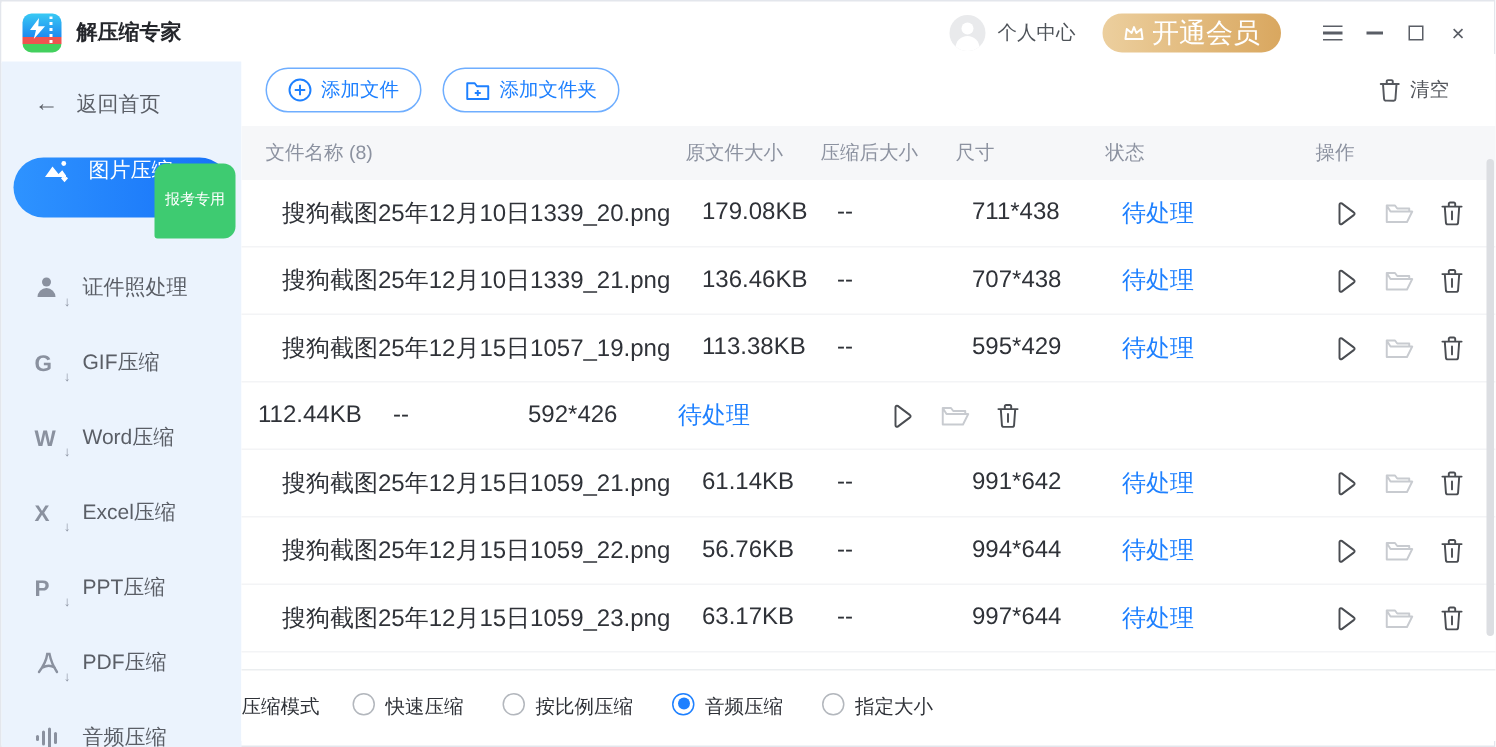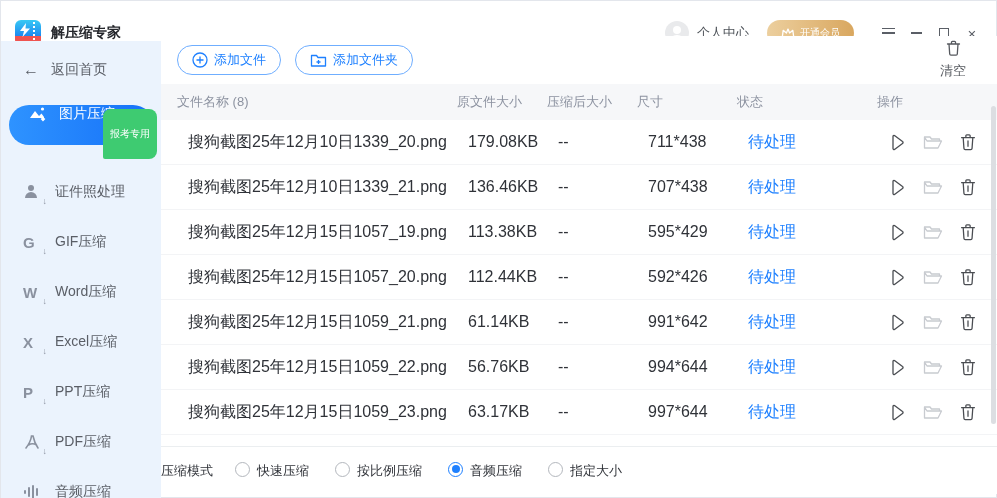--- a/index.html
+++ b/index.html
@@ -1,33 +1,33 @@
 <!DOCTYPE html>
 <html><head>
 <meta charset="utf-8">
 <style>
   * { margin:0; padding:0; box-sizing:border-box; }
   html,body { width:997px; height:498px; font-family:"Liberation Sans","DejaVu Sans",sans-serif; background:#fff; overflow:hidden; }
   .window { position:relative; width:997px; height:498px; background:#fff; border:1px solid #e3e6ec; }
 
   
-  .titlebar { position:absolute; top:12px; left:0; width:100%; height:40px; background:#fff; display:flex; align-items:center; }
+  .titlebar { position:absolute; top:1px; left:0; width:100%; height:40px; background:#fff; display:flex; align-items:center; }
   .logo { width:26px; height:26px; margin-left:14px; border-radius:6px; position:relative; overflow:hidden;
           background:linear-gradient(180deg,#38c9f4 0%,#1e8bf0 60%,#ef5350 60%,#ef5350 79%,#43d05e 79%); }
   .logo svg { position:absolute; left:2px; top:2px; }
   .logo .zip { position:absolute; right:6px; top:2px; width:2px; height:18px;
                background:repeating-linear-gradient(180deg,#fff 0 2px,transparent 2px 4px); }
   .app-title { margin-left:10px; font-size:14px; font-weight:bold; color:#24262b; }
   .titlebar-right { margin-left:auto; display:flex; align-items:center; height:100%; }
   .avatar { width:24px; height:24px; border-radius:50%; background:#e9eaec; position:relative; overflow:hidden; }
   .avatar .head { position:absolute; left:8px; top:5px; width:8px; height:8px; border-radius:50%; background:#fff; }
   .avatar .body { position:absolute; left:4px; top:14px; width:16px; height:10px; border-radius:8px 8px 0 0; background:#fff; }
   .user-center { margin:0 18px 0 8px; font-size:13px; color:#4e5359; cursor:pointer; }
   .vip-btn { height:26px; padding:0 14px; border-radius:13px; display:flex; align-items:center; gap:5px;
-             background:linear-gradient(90deg,#eccf9e,#d9a75f); color:#fff; font-size:10px; cursor:pointer; }
+             background:linear-gradient(90deg,#eccf9e,#d9a75f); color:#fff; font-size:18px; cursor:pointer; }
   .win-controls { display:flex; align-items:center; margin:0 10px 0 20px; }
   .win-btn { width:28px; height:28px; display:flex; align-items:center; justify-content:center; color:#5a5e66; cursor:pointer; font-size:15px; }
   .hamburger { display:flex; flex-direction:column; gap:3px; }
   .hamburger i { display:block; width:13px; height:1.6px; background:#5a5e66; }
   .min-line { width:11px; height:1.6px; background:#5a5e66; }
   .max-box { width:10px; height:10px; border:1.4px solid #5a5e66; }
 
   
   .sidebar { position:absolute; top:40px; left:0; width:160px; height:458px; background:#ebf3fd; }
   .back-row { display:flex; align-items:center; gap:12px; padding:20px 0 0 22px; font-size:14px; color:#5a5e66; cursor:pointer; }
@@ -40,21 +40,21 @@
   .nav-item { display:flex; align-items:center; gap:10px; height:50px; padding-left:22px; font-size:14px; color:#5a5e66; cursor:pointer; }
   .nav-icon { position:relative; width:22px; height:20px; color:#8a919f; font-weight:bold; font-size:15px; display:flex; align-items:center; }
   .nav-icon .dn { position:absolute; right:-2px; bottom:-4px; font-size:9px; font-weight:bold; color:#8a919f; }
   .icon-img-white { display:flex; }
 
   
   .main { position:absolute; top:35px; left:160px; width:837px; height:458px; background:#fff; }
   .toolbar { height:48px; display:flex; align-items:center; padding:0 32px 0 16px; }
   .pill-btn { height:30px; border:1px solid #6faeff; border-radius:16px; display:flex; align-items:center; gap:6px;
               padding:0 14px; color:#1e80ff; font-size:13px; background:#fff; cursor:pointer; margin-right:14px; }
-  .clear-btn { margin-left:auto; display:flex; align-items:center; gap:6px; font-size:13px; color:#55585e; cursor:pointer;flex-direction:column; }
+  .clear-btn { margin-left:auto; display:flex; align-items:center; gap:6px; font-size:13px; color:#55585e; cursor:pointer; }
 
   
   .table { width:100%; }
   .thead { height:36px; background:#f6f7f9; display:flex; align-items:center; font-size:13px; color:#8c92a0; }
   .trow { height:45px; display:flex; align-items:center; font-size:16px; color:#2f3238; border-bottom:1px solid #f3f4f6;padding-left:11px; }
   .c-name { flex:0 0 280px; margin-left:16px; white-space:nowrap; overflow:hidden; }
   .c-orig { flex:0 0 90px; }
   .c-comp { flex:0 0 90px; }
   .c-size { flex:0 0 100px; }
   .c-status { flex:0 0 140px; }
@@ -314,21 +314,20 @@
               </span>
               <span class="op-icon">
                 <svg width="16" height="18" viewBox="0 0 15 16">
                   <path d="M1.5 4 H13.5 M5.5 4 V2.2 a0.8 0.8 0 0 1 0.8 -0.8 h2.4 a0.8 0.8 0 0 1 0.8 0.8 V4 M3 4 l0.7 10 a1.2 1.2 0 0 0 1.2 1.1 h5.2 a1.2 1.2 0 0 0 1.2 -1.1 L12 4 M7.5 7 v5" fill="none" stroke="#4a4d52" stroke-width="1.2" stroke-linecap="round"></path>
                 </svg>
               </span>
             </div>
           </div>
 
           <div class="trow">
-            <div class="c-name">搜狗截图25年12月15日1057_20.png</div>
             <div class="c-orig">112.44KB</div>
             <div class="c-comp">--</div>
             <div class="c-size">592*426</div>
             <div class="c-status status-pending">待处理</div>
             <div class="c-ops">
               <span class="op-icon">
                 <svg width="18" height="19" viewBox="0 0 18 19">
                   <path d="M5 3.5 a1 1 0 0 1 1.5 -0.9 L14.5 8.6 a1 1 0 0 1 0 1.8 L6.5 16.4 A1 1 0 0 1 5 15.5 Z" fill="none" stroke="#4a4d52" stroke-width="1.3" stroke-linejoin="round"></path>
                 </svg>
               </span>

